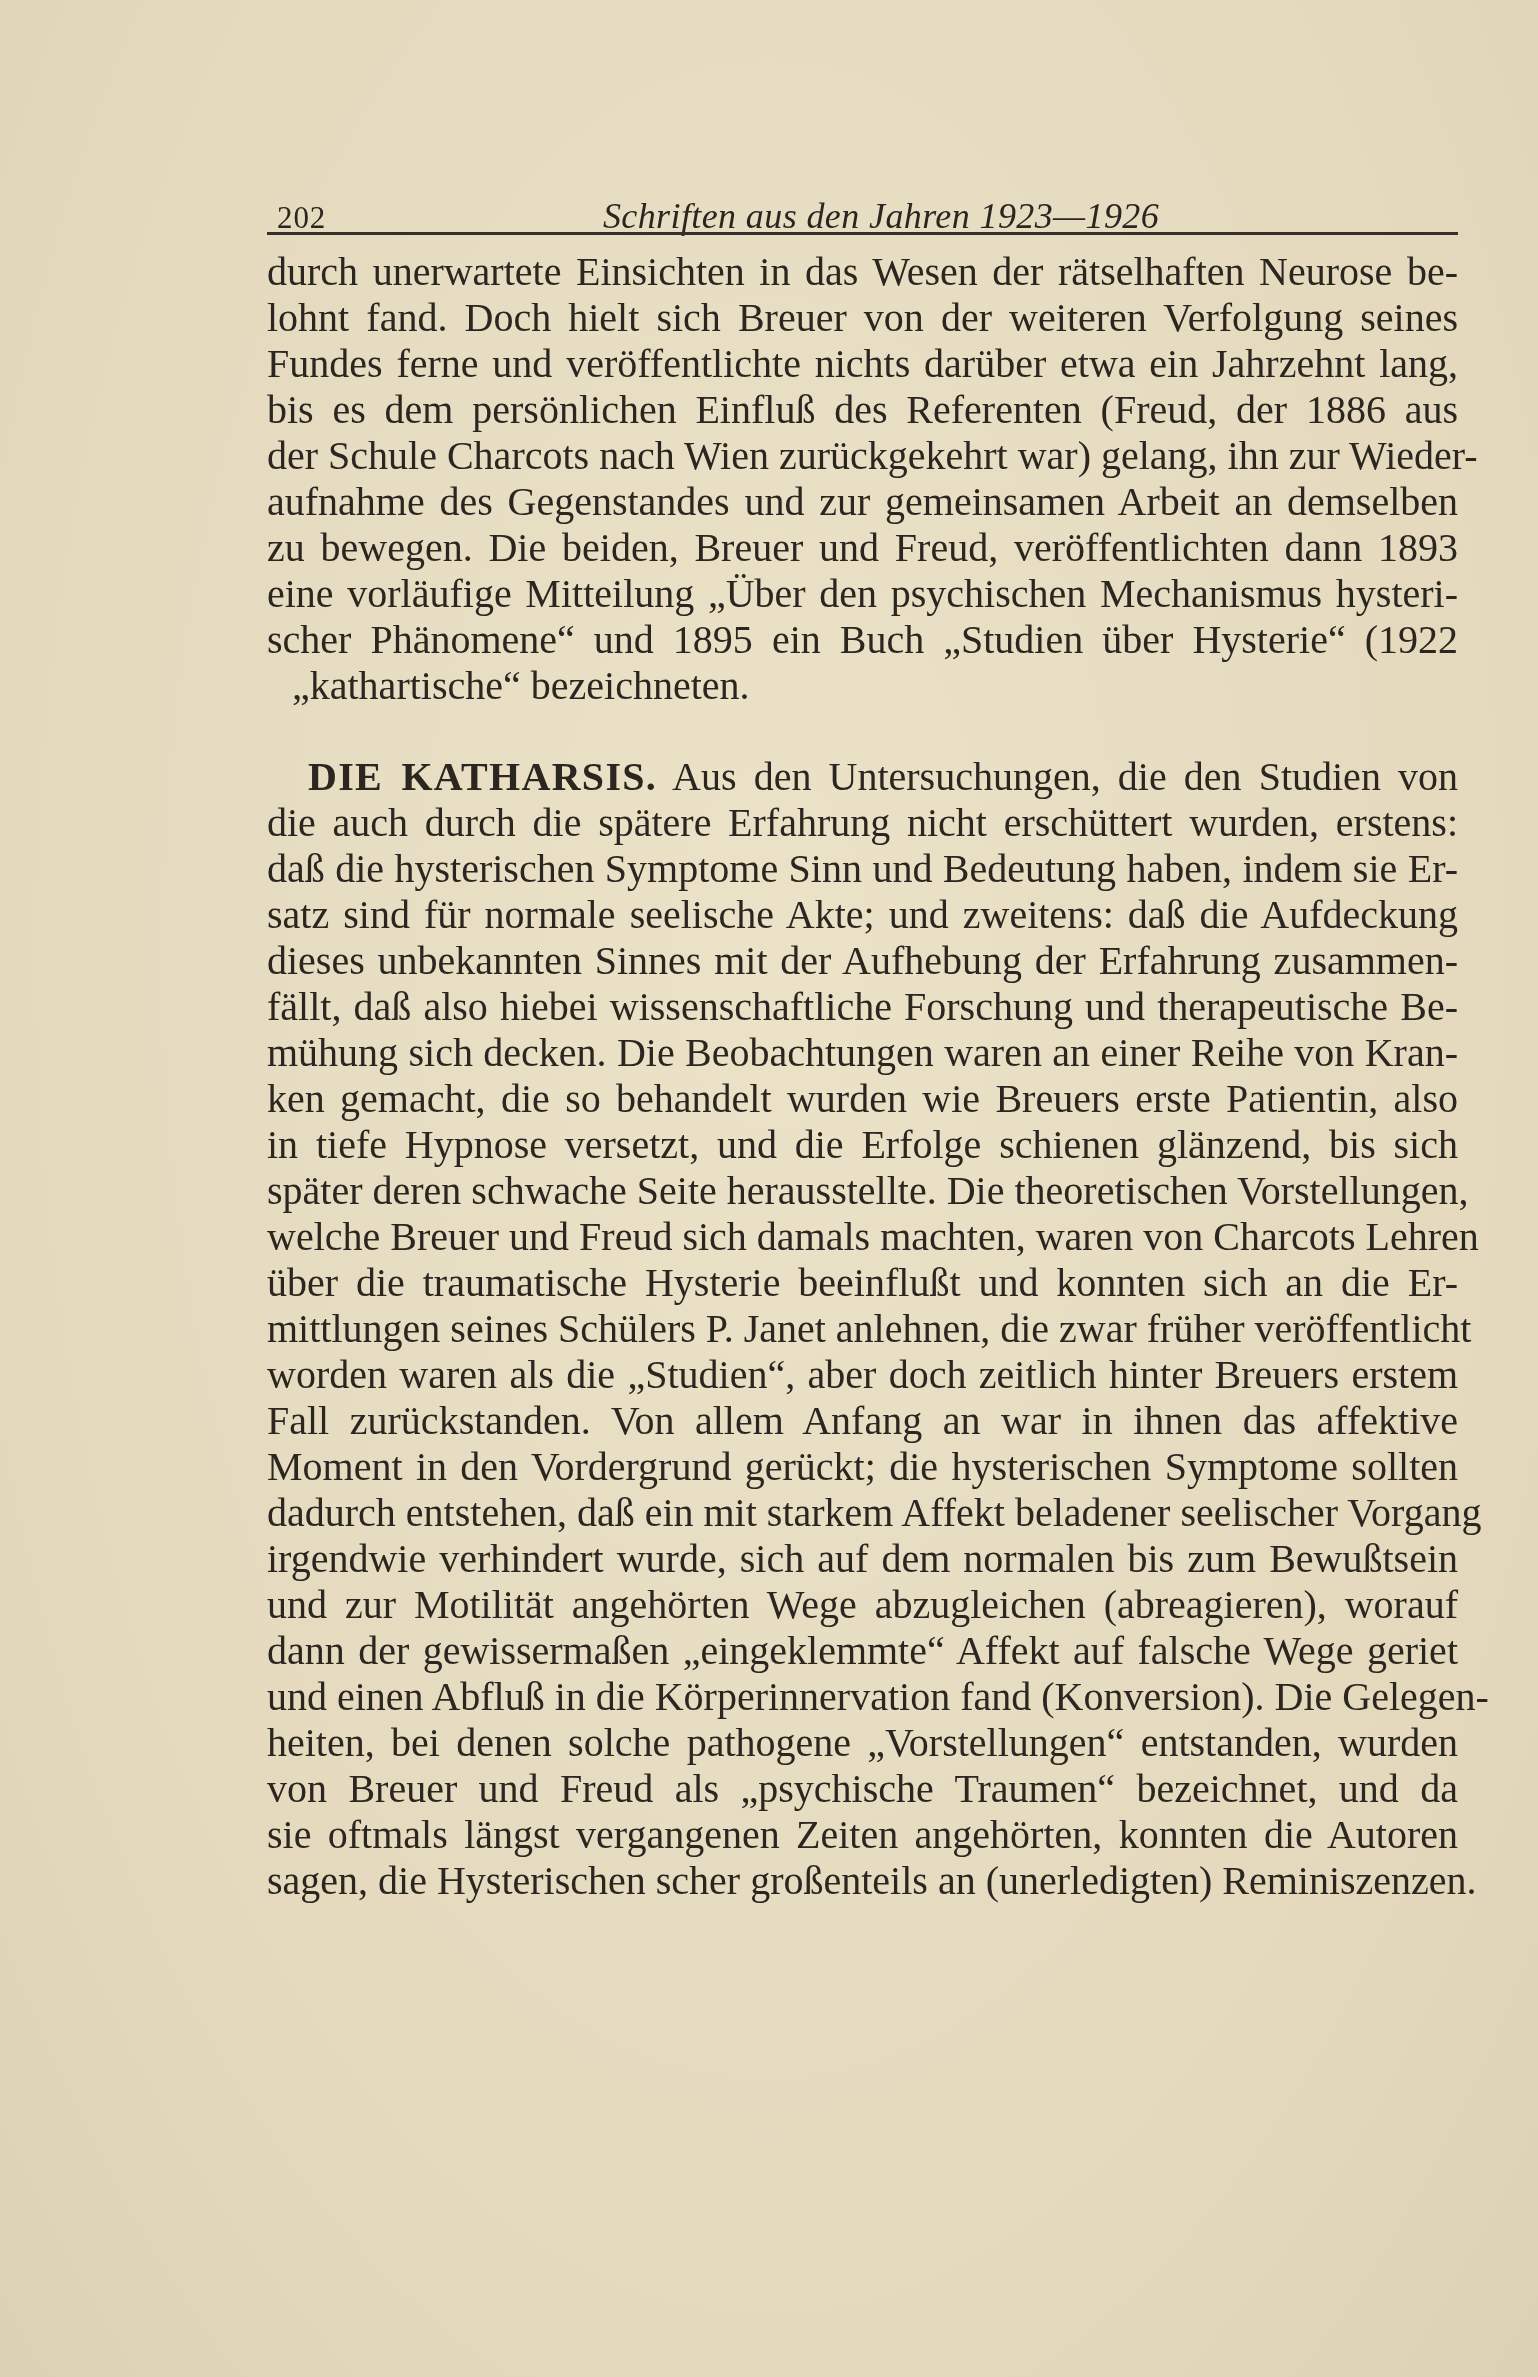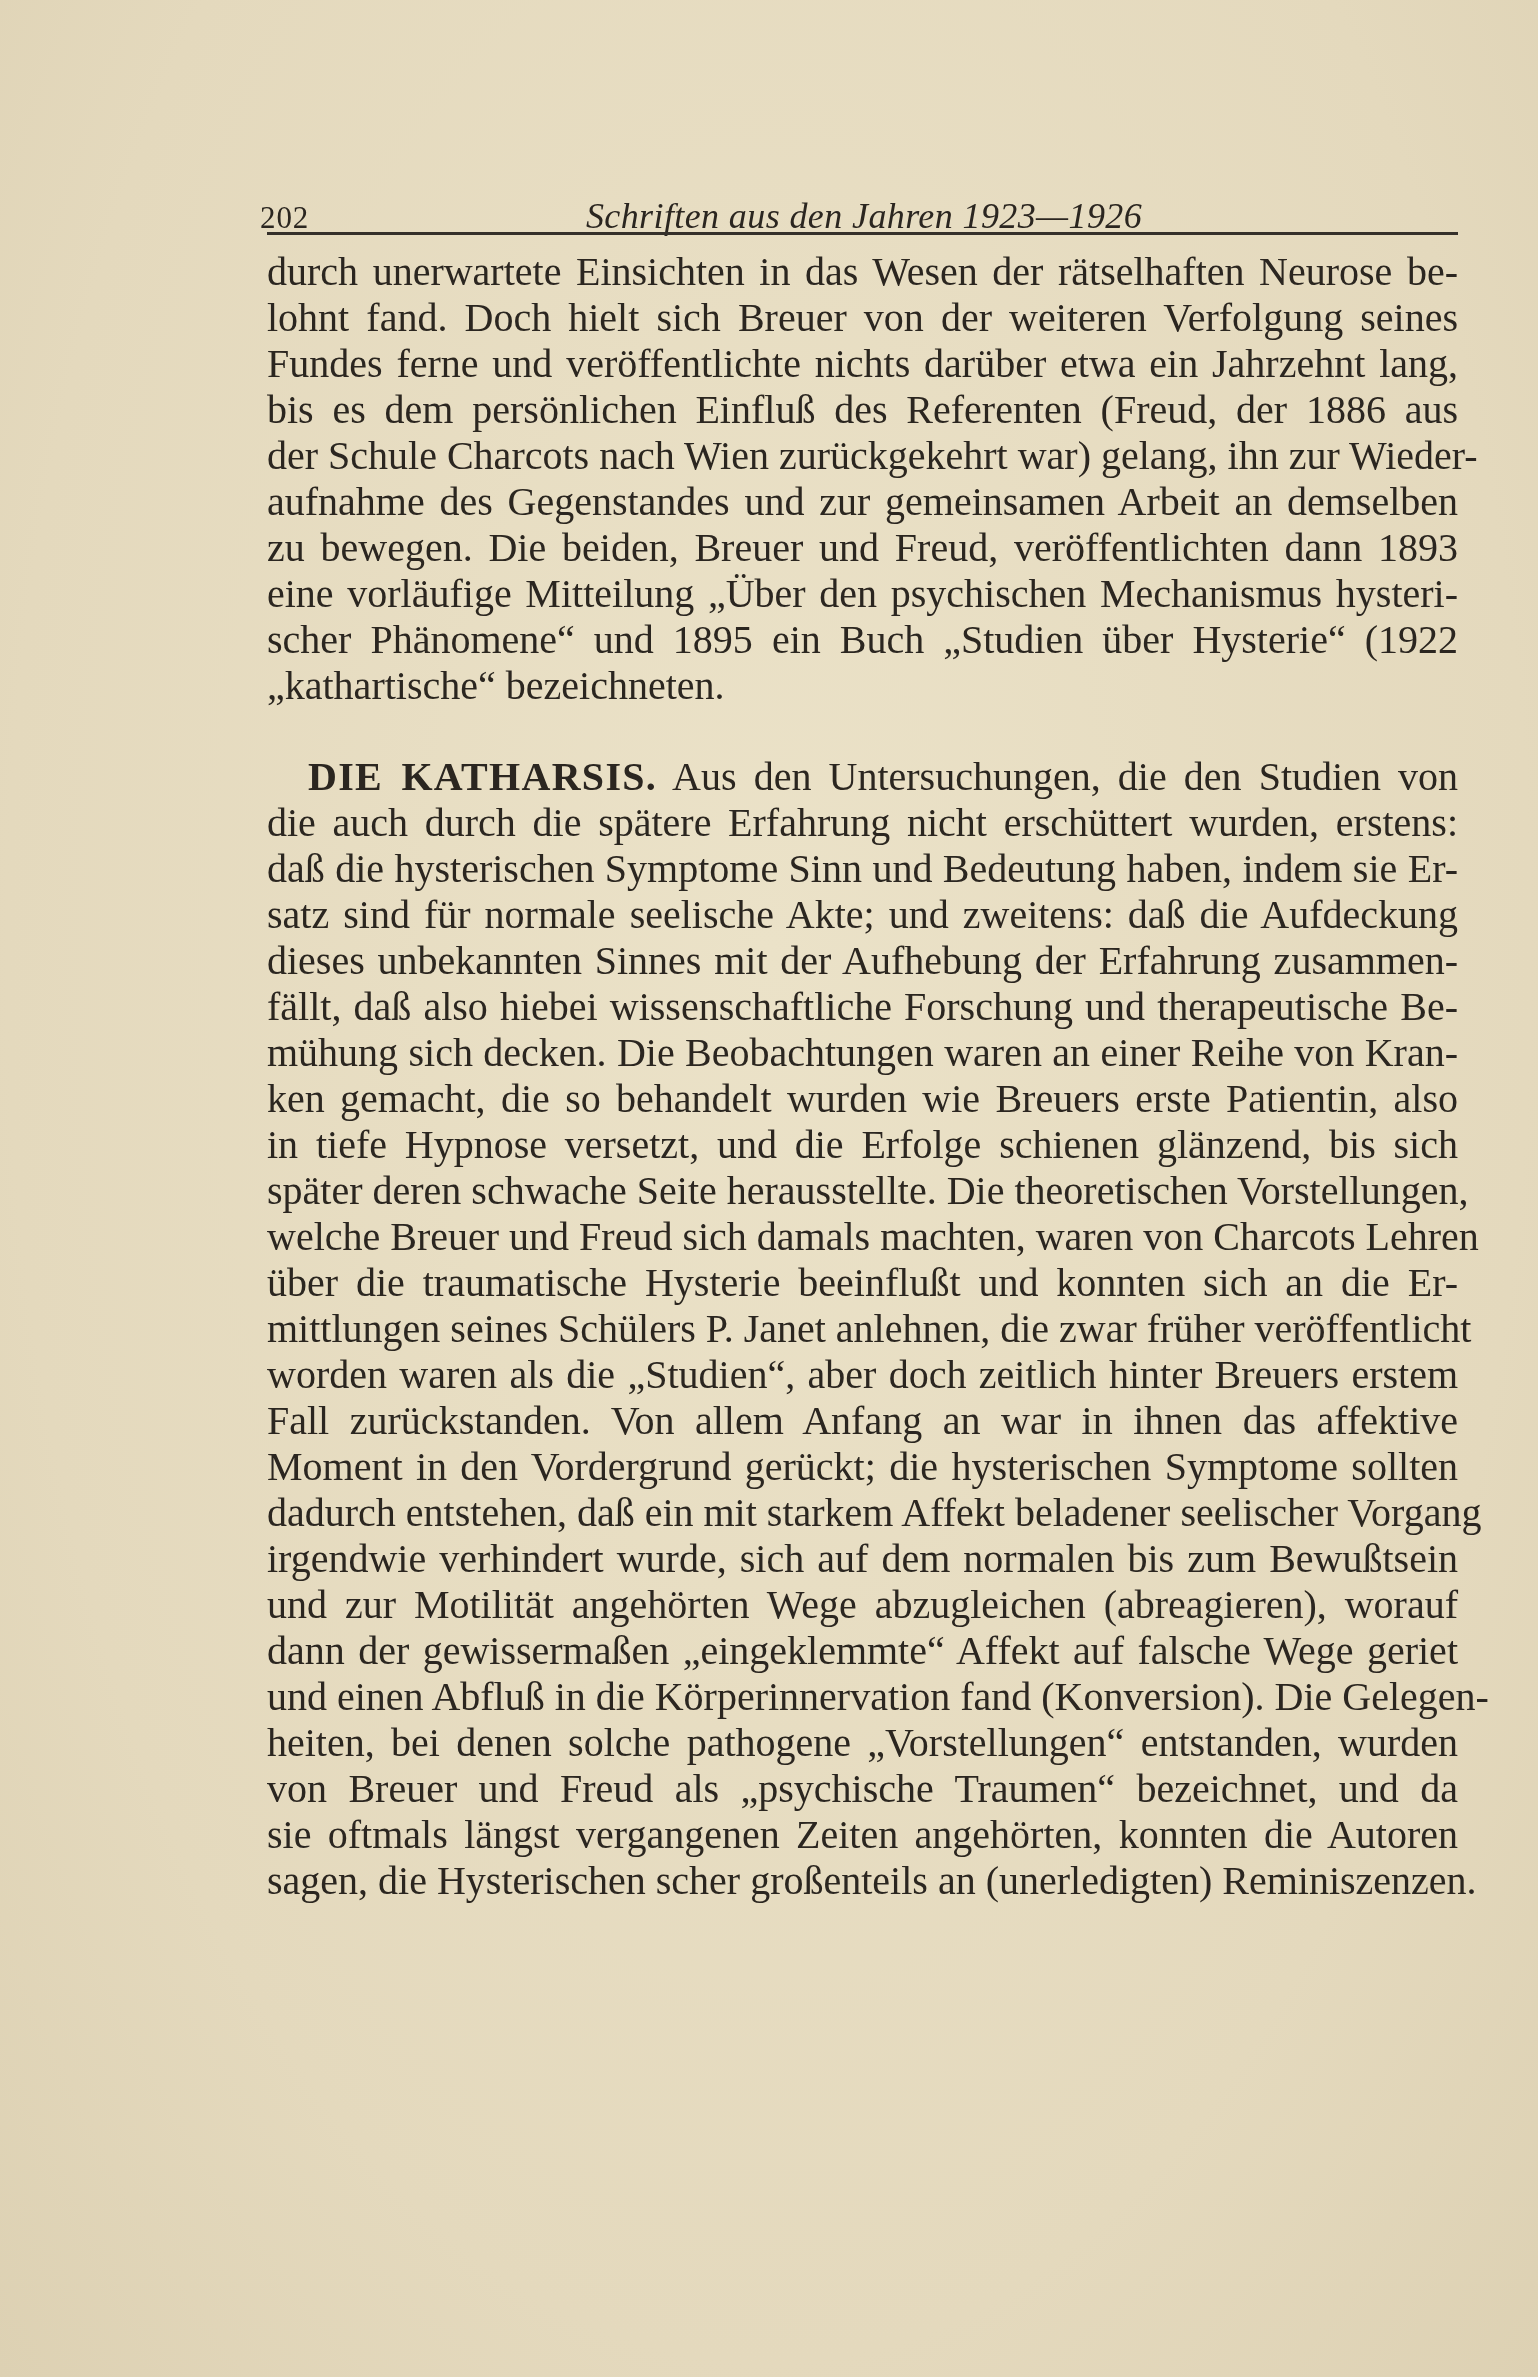--- a/index.html
+++ b/index.html
@@ -6,21 +6,21 @@
   body {
     width:1539px; height:2377px;
     background:#e6dcc1;
     background-image: radial-gradient(ellipse at 50% 40%, #ebe2c8 0%, #e4d9bd 70%, #ddd1b3 100%);
     font-family: "Liberation Serif", "DejaVu Serif", serif;
     color:#2b2620;
     position:relative;
     overflow:hidden;
   }
   .header {
-    position:absolute; left:260px; top:195px; width:1191px; height:43px;
+    position:absolute; left:277px; top:195px; width:1191px; height:43px;
   }
   .page-number {
     position:absolute; left:0; top:5.1px;
     font-size:31px; letter-spacing:0.9px;
   }
   .running-title {
     position:absolute; left:0; right:0; top:0; text-align:center;
     font-size:36px; font-style:italic; letter-spacing:0.4px;
     padding-left:17px;
   }
@@ -30,21 +30,21 @@
   }
   .body-text {
     position:absolute; left:267px; top:249px; width:1191px;
     font-size:40px;
   }
   .line {
     height:46px; line-height:46px;
     text-align:justify; text-align-last:justify;
     white-space:nowrap; overflow:visible;
   }
-  .line.last { text-align-last:left; }
+  .line.last { text-align-last:left;margin-left:25px; }
   .line.indent { padding-left:41px; }
   .para-gap { height:45px; }
   .caps { letter-spacing:1.3px;font-weight:bold; }
 </style>
 </head>
 <body>
 
 <div class="header">
   <span class="page-number">202</span>
   <span class="running-title">Schriften aus den Jahren 1923—1926</span>

